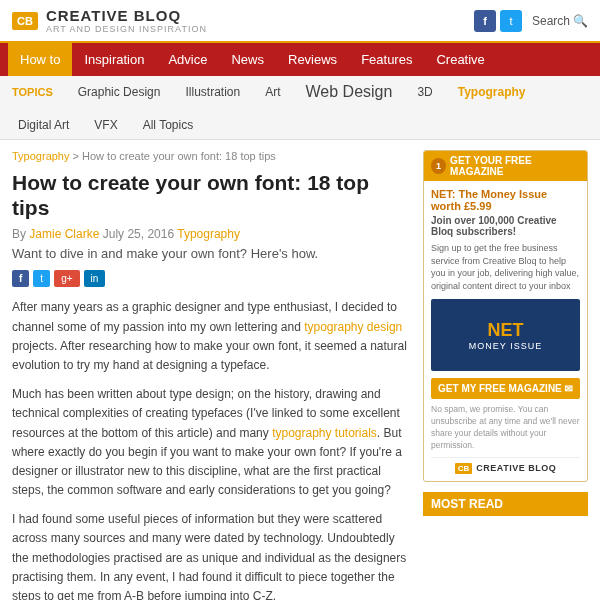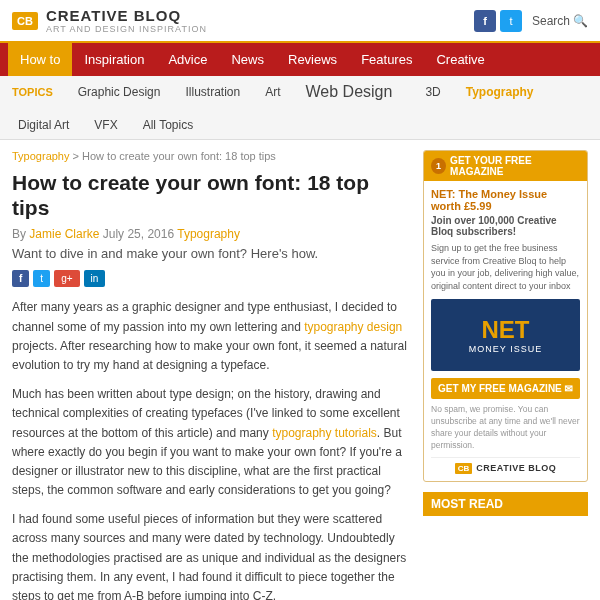--- a/index.html
+++ b/index.html
@@ -40,21 +40,21 @@
   <a href="#" style="color:#fff;text-decoration:none;font-size:13px;padding:9px 12px;display:inline-block;">Features</a>
   <a href="#" style="color:#fff;text-decoration:none;font-size:13px;padding:9px 12px;display:inline-block;">Creative</a>
 </nav>
 
 <div style="background:#f5f5f5; border-bottom:1px solid #ddd; padding:5px 12px; display:flex; align-items:center; flex-wrap:wrap; gap:13px;">
   <span style="font-weight:bold;font-size:11px;color:#e8a000;margin-right:6px;">TOPICS</span>
   <a href="#" style="color:#444;text-decoration:none;font-size:12px;padding:2px 6px;">Graphic Design</a>
   <a href="#" style="color:#444;text-decoration:none;font-size:12px;padding:2px 6px;">Illustration</a>
   <a href="#" style="color:#444;text-decoration:none;font-size:12px;padding:2px 6px;">Art</a>
   <a href="#" style="color:#444;text-decoration:none;font-size:16px;padding:2px 6px;">Web Design</a>
-  <a href="#" style="color:#444;text-decoration:none;font-size:12px;padding:2px 6px;margin-left:8px;">3D</a>
+  <a href="#" style="color:#444;text-decoration:none;font-size:12px;padding:2px 6px;">3D</a>
   <a href="#" style="color:#e8a000;text-decoration:none;font-size:12px;padding:2px 6px;font-weight:bold;">Typography</a>
   <a href="#" style="color:#444;text-decoration:none;font-size:12px;padding:2px 6px;">Digital Art</a>
   <a href="#" style="color:#444;text-decoration:none;font-size:12px;padding:2px 6px;">VFX</a>
   <a href="#" style="color:#444;text-decoration:none;font-size:12px;padding:2px 6px;">All Topics</a>
 </div>
 
 <div style="display:flex; padding:10px 12px; gap:12px;">
 
   <div style="flex:1; min-width:0;">
 
@@ -103,21 +103,21 @@
         <span>GET YOUR FREE MAGAZINE</span>
       </div>
 
       <div style="padding:7px;">
         <div style="font-weight:bold;font-size:11px;color:#c87000;margin-bottom:3px;">NET: The Money Issue worth £5.99</div>
         <div style="font-size:10px;color:#555;margin-bottom:5px;font-weight:bold;">Join over 100,000 Creative Bloq subscribers!</div>
         <div style="font-size:9px;color:#666;line-height:1.4;margin-bottom:7px;">Sign up to get the free business service from Creative Bloq to help you in your job, delivering high value, original content direct to your inbox</div>
 
         <div style="background:#1a3a6b;width:100%;height:72px;border-radius:2px;margin-bottom:7px;display:flex;align-items:center;justify-content:center;position:relative;overflow:hidden;">
           <div style="text-align:center;color:#fff;">
-            <div style="font-size:24px;font-weight:bold;color:#e8a000;">NET</div>
+            <div style="font-size:18px;font-weight:bold;color:#e8a000;">NET</div>
             <div style="font-size:9px;color:#fff;letter-spacing:1px;">MONEY ISSUE</div>
           </div>
         </div>
 
         <div style="background:#e8a000;color:#fff;font-weight:bold;font-size:10px;padding:5px 6px;border-radius:2px;text-align:center;cursor:pointer;margin-bottom:5px;">GET MY FREE MAGAZINE ✉</div>
 
         <div style="font-size:8.5px;color:#999;line-height:1.4;margin-bottom:5px;">No spam, we promise. You can unsubscribe at any time and we'll never share your details without your permission.</div>
 
         <div style="display:flex;align-items:center;gap:4px;justify-content:center;margin-top:4px;border-top:1px solid #eee;padding-top:5px;">
           <div style="background:#e8a000;color:#fff;font-weight:bold;font-size:8px;padding:1px 3px;border-radius:1px;">CB</div>

